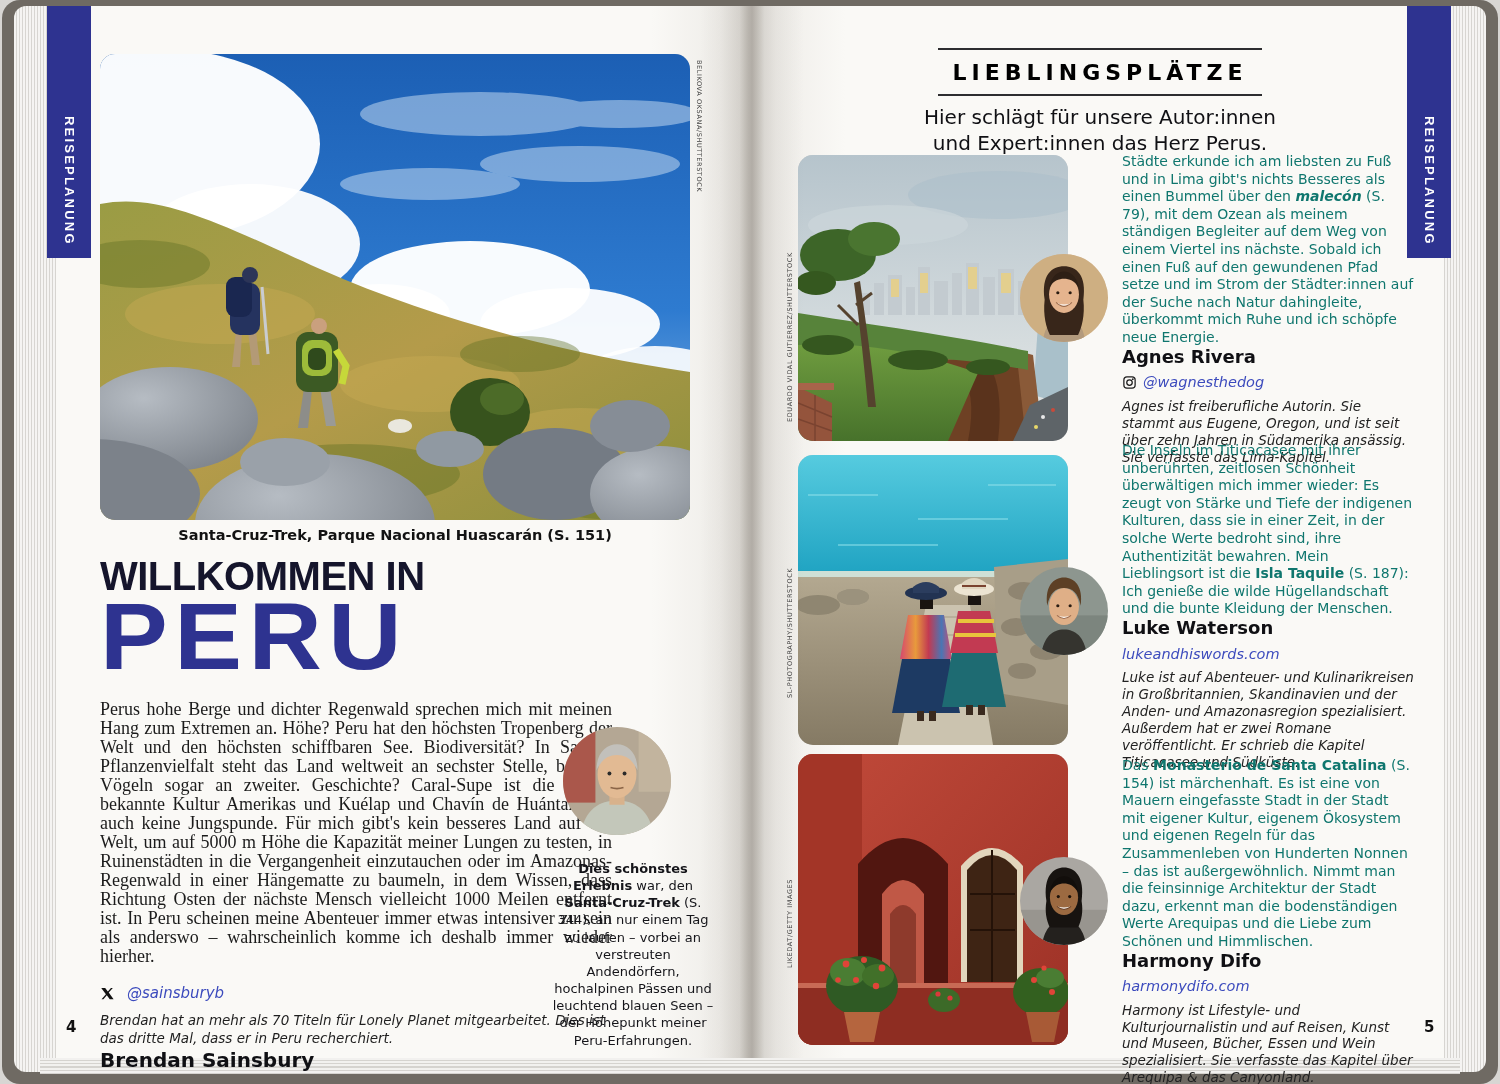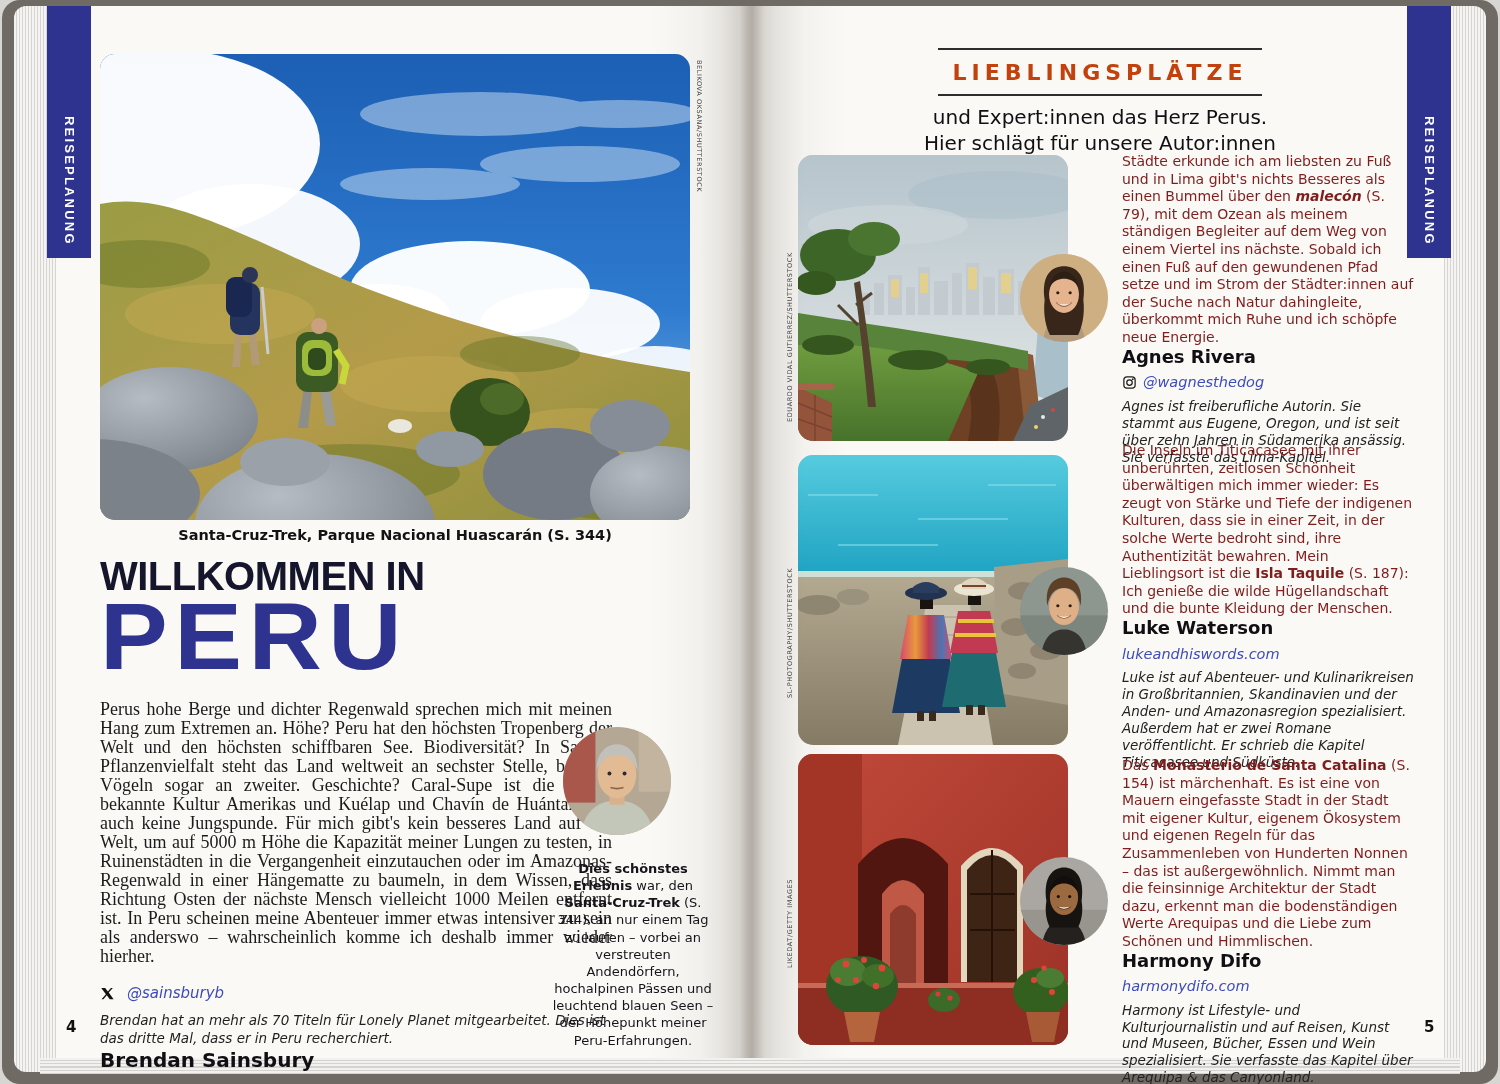--- a/index.html
+++ b/index.html
@@ -52,24 +52,24 @@
             transform:scaleX(1.08);transform-origin:left top;}
   .intro{font:18px/19px var(--serif);color:var(--ink);text-align:justify;}
   .author-name{font:bold 20px/1.1 var(--sans);color:#101014;}
   .handle{font:italic 15px/1 var(--sans);color:var(--link);display:flex;align-items:center;gap:12px;}
   .author-bio{font:italic 13.5px/1.3 var(--sans);color:#1f1f1f;}
   .pagenum{font:bold 15px/1 var(--sans);color:#111;}
   .highlight{font:13px/1.32 var(--sans);color:#15151a;text-align:center;}
   .highlight b{font-weight:bold;}
   
   .rule{background:#2d2d30;height:2px;}
-  .fav-header{font:bold 22px/1 var(--sans);letter-spacing:5px;color:#c2410c;text-align:center;}
+  .fav-header{font:bold 22px/1 var(--sans);letter-spacing:5px;color:#000000;text-align:center;}
   .subtitle{font:20px/1.3 var(--sans);color:#101014;text-align:center;}
   .entry{display:flex;flex-direction:column;}
-  .entry .para{font:14px/17.6px var(--sans);color:#7f1d1d;}
+  .entry .para{font:14px/17.6px var(--sans);color:#0f766e;}
   .entry .para b{font-weight:bold;}
   .entry .para .bi{font-weight:bold;font-style:italic;}
   .entry .name{font:bold 18px/1.15 var(--sans);color:#101014;}
   .entry .link{font:italic 14.5px/1 var(--sans);color:var(--link);margin-top:8px;
                display:flex;align-items:center;gap:6px;}
   .entry .bio{font:italic 13.5px/1.25 var(--sans);color:#222;margin-top:8px;}
   .icon16{width:15px;height:15px;flex:0 0 auto;}
 </style>
 </head>
 <body>
@@ -169,21 +169,21 @@
         <rect x="4" y="10" width="42" height="60" rx="12" fill="#3c5a24"></rect>
         <rect x="10" y="18" width="30" height="36" rx="10" fill="#9dbb3a"></rect>
         <rect x="16" y="26" width="18" height="22" rx="7" fill="#2f4a1c"></rect>
         <circle cx="27" cy="4" r="8" fill="#caa07e"></circle>
         <path d="M44,28 L54,44 L50,62" stroke="#c6d83a" stroke-width="7" fill="none"></path>
       </g>
     </svg>
   </div>
   <div class="abs vcredit" style="left:694px;top:60px;height:170px;">BELIKOVA OKSANA/SHUTTERSTOCK</div>
 
-  <div class="abs caption" style="left:100px;top:527px;width:590px;">Santa-Cruz-Trek, Parque Nacional Huascarán (S. 344)</div>
+  <div class="abs caption" style="left:100px;top:527px;width:590px;">Santa-Cruz-Trek, Parque Nacional Huascarán (S. 151)</div>
 
   <div class="abs kicker" style="left:100px;top:556px;">WILLKOMMEN IN</div>
   <div class="abs bigtitle" style="left:100px;top:590px;">PERU</div>
 
   <div class="abs intro" style="left:100px;top:700px;width:512px;">Perus hohe Berge und dichter Regenwald sprechen mich mit meinen Hang zum Extremen an. Höhe? Peru hat den höchsten Tropenberg der Welt und den höchsten schiffbaren See. Biodiversität? In Sachen Pflanzenvielfalt steht das Land weltweit an sechster Stelle, bei den Vögeln sogar an zweiter. Geschichte? Caral-Supe ist die älteste bekannte Kultur Amerikas und Kuélap und Chavín de Huántar sind auch keine Jungspunde. Für mich gibt's kein besseres Land auf der Welt, um auf 5000 m Höhe die Kapazität meiner Lungen zu testen, in Ruinenstädten in die Vergangenheit einzutauchen oder im Amazonas-Regenwald in einer Hängematte zu baumeln, in dem Wissen, dass Richtung Osten der nächste Mensch vielleicht 1000 Meilen entfernt ist. In Peru scheinen meine Abenteuer immer etwas intensiver zu sein als anderswo – wahrscheinlich komme ich deshalb immer wieder hierher.</div>
 
   <div class="abs author-name" style="left:100px;top:1010px;margin-top:39px;">Brendan Sainsbury</div>
   <div class="abs handle" style="left:100px;top:986px;">
     <svg class="icon16" viewBox="0 0 24 24">
       <path fill="#111" d="M17.53 3H20.5l-6.52 7.45L21.75 21H15.6l-4.72-6.38L5.46 21H2.5l6.96-7.97L2 3h6.3l4.27 5.76L17.53 3z"></path>
@@ -209,22 +209,22 @@
   </div>
 
   <div class="abs highlight" style="left:548px;top:860px;width:170px;">
     <b>Dies schönstes Erlebnis</b><span> war, den </span><b>Santa-Cruz-Trek</b><span> (S. 344), an nur einem Tag zu laufen – vorbei an verstreuten Andendörfern, hochalpinen Pässen und leuchtend blauen Seen – der Höhepunkt meiner Peru-Erfahrungen.</span>
   </div>
 
   <div class="abs rule" style="left:938px;top:48px;width:324px;"></div>
   <div class="abs fav-header" style="left:888px;top:62px;width:424px;">LIEBLINGSPLÄTZE</div>
   <div class="abs rule" style="left:938px;top:94px;width:324px;"></div>
   <div class="abs subtitle" style="left:890px;top:104px;width:420px;">
+    <div>Hier schlägt für unsere Autor:innen</div>
     <div>und Expert:innen das Herz Perus.</div>
-    <div>Hier schlägt für unsere Autor:innen</div>
   </div>
 
   <div class="abs photo" style="left:798px;top:155px;width:270px;height:286px;">
     <svg viewBox="0 0 270 286" preserveAspectRatio="none">
       <defs>
         <linearGradient id="skyB" x1="0" y1="0" x2="0" y2="1">
           <stop offset="0" stop-color="#b6c4cc"></stop>
             <stop offset="1" stop-color="#e6e9e8"></stop>
         </linearGradient>
         <linearGradient id="lawnB" x1="0" y1="0" x2="0" y2="1">

